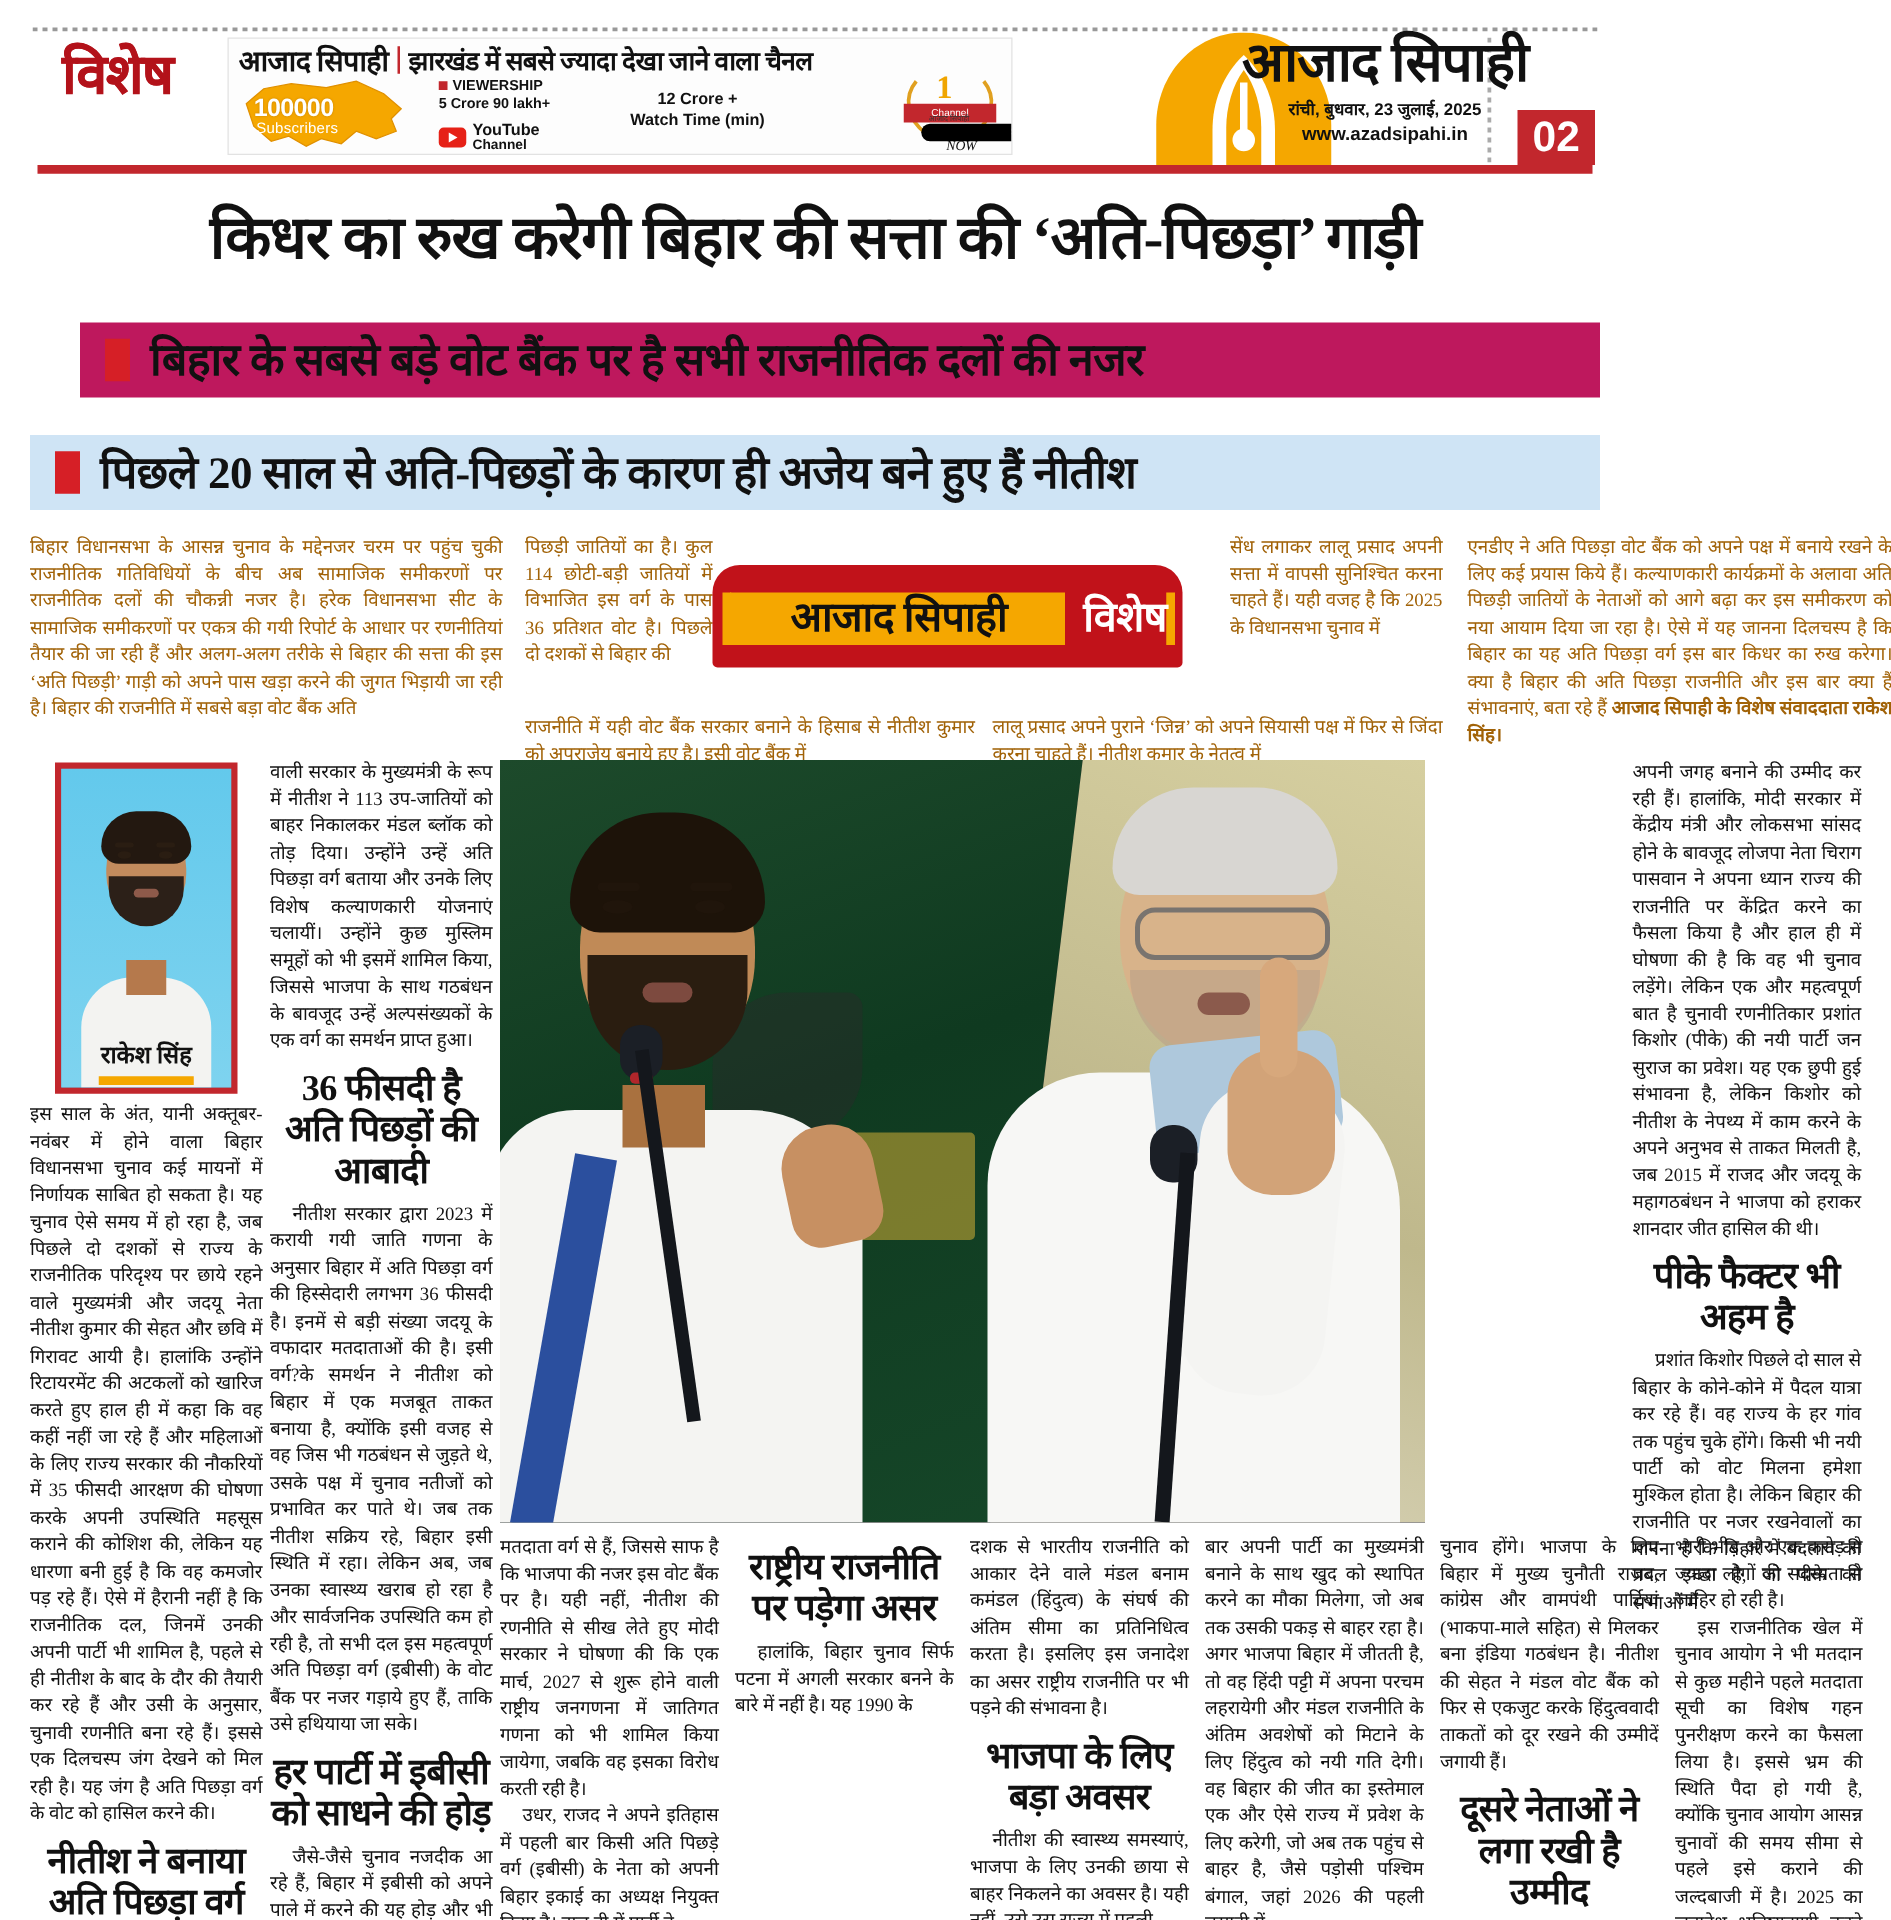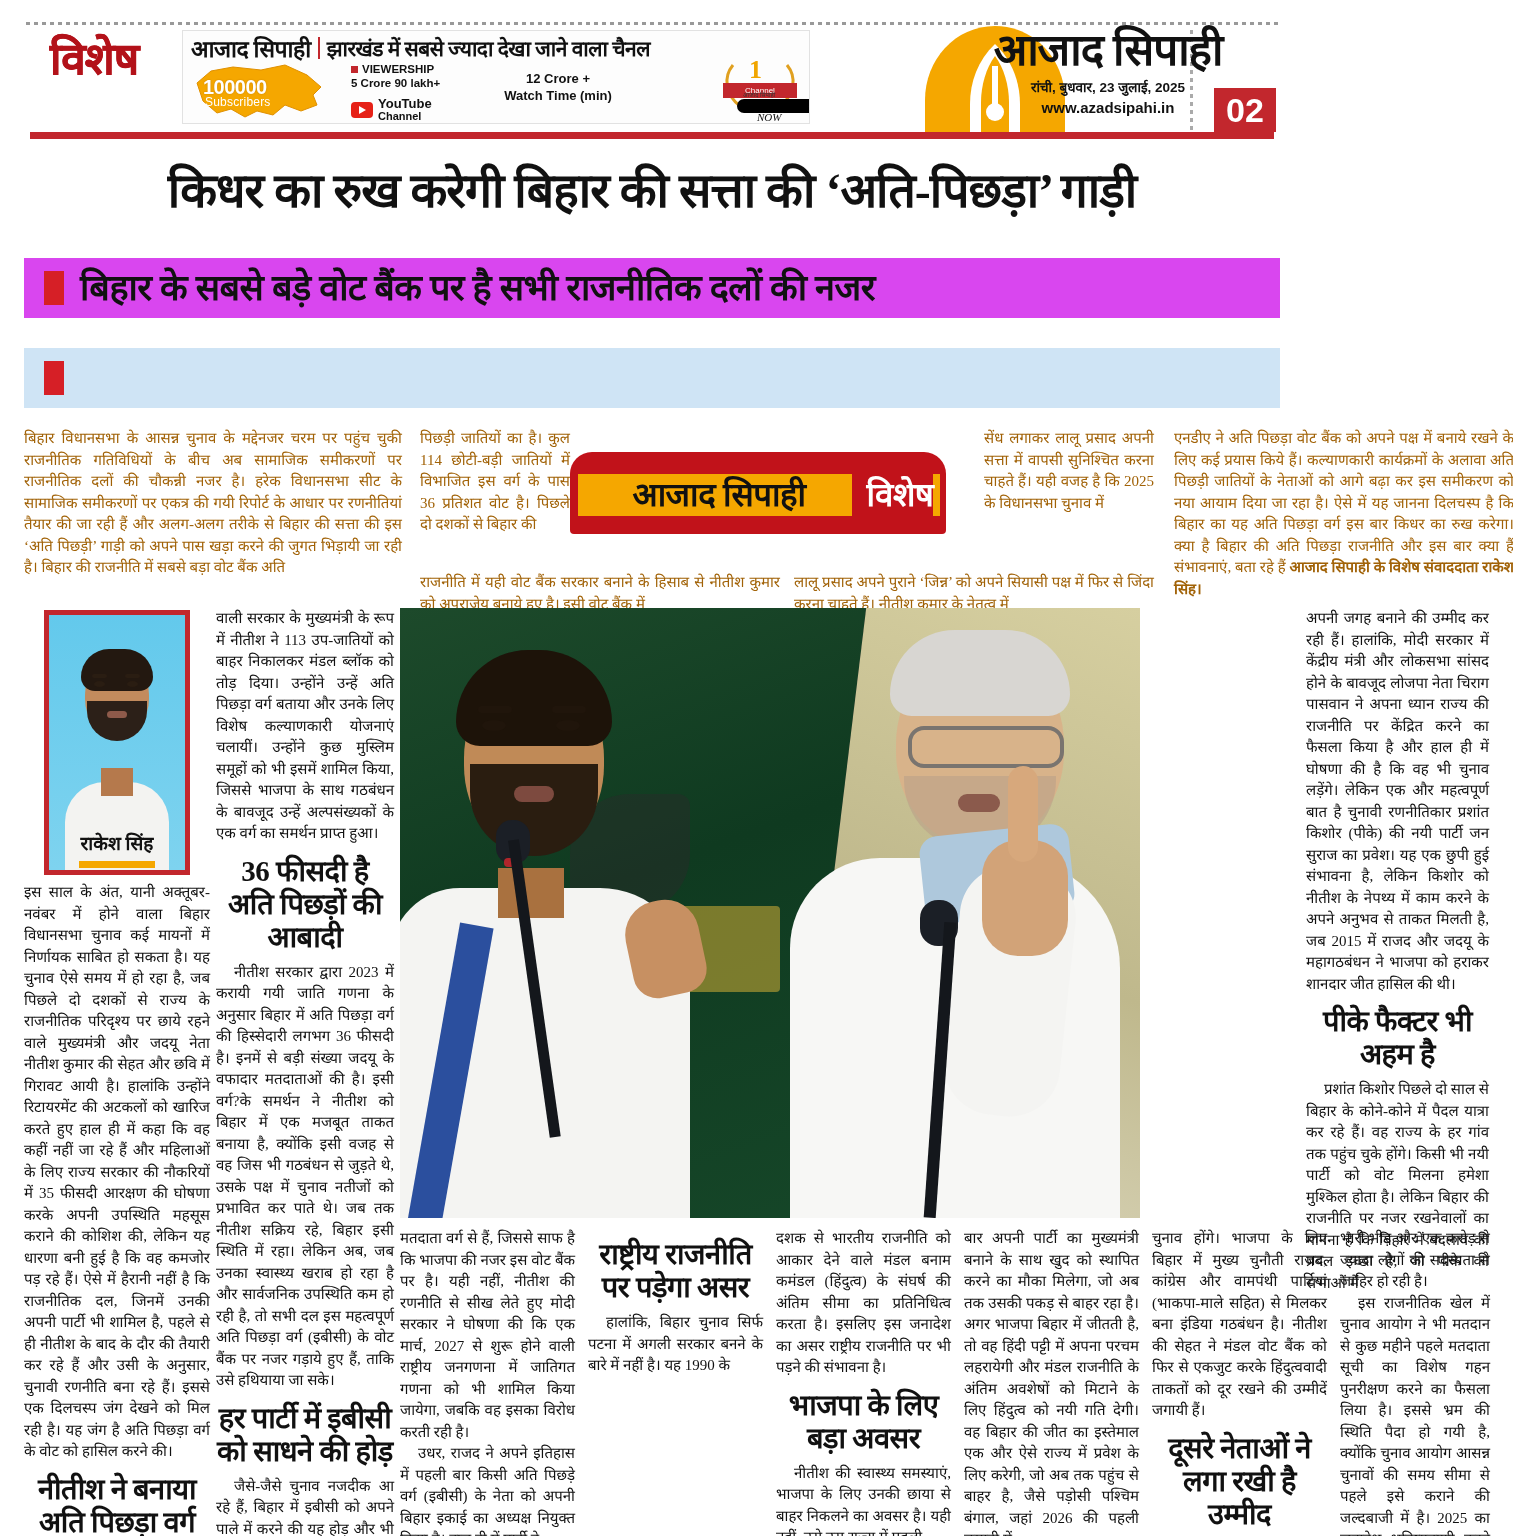--- a/index.html
+++ b/index.html
@@ -60,21 +60,21 @@
     font-family:"Liberation Sans",sans-serif;font-weight:bold;font-size:34px;text-align:center;line-height:44px;}
   .vdot{position:absolute;left:1190px;top:30px;width:3px;height:100px;
     background-image:linear-gradient(to bottom,#aaa 0 4px,transparent 4px 8px);background-size:3px 8px;}
   .red-rule{position:absolute;left:30px;right:30px;top:132px;height:7px;background:#c2272d;}
 
   
   .hl-main{position:absolute;left:24px;right:24px;top:150px;height:100px;
     font-family:"Liberation Serif",serif;font-weight:bold;font-size:48px;line-height:82px;
     text-align:center;letter-spacing:-1px;color:#111;white-space:nowrap;}
   .hl-band{position:absolute;left:24px;right:24px;height:60px;display:flex;align-items:center;}
-  .hl-band.cream{top:258px;background:#d946ef;}
+  .hl-band.cream{top:258px;background:#be185d;margin-left:40px;}
   .hl-band.blue{top:348px;background:#cfe4f5;}
   .hl-bullet{width:20px;height:34px;background:#d61f26;margin-left:20px;margin-right:16px;flex:0 0 auto;}
   .hl-band-txt{font-family:"Liberation Serif",serif;font-weight:bold;font-size:36px;line-height:40px;
     letter-spacing:-0.5px;white-space:nowrap;color:#111;}
 
   
   .intro{position:absolute;top:428px;left:24px;right:24px;height:168px;}
   .intro-col{position:absolute;top:0;font-size:15px;line-height:21.5px;text-align:justify;
     font-family:"Liberation Serif",serif;color:#a16207;}
   .ic1{left:0px;width:378px;}
@@ -234,20 +234,21 @@
   </div>
 
   <div class="hl-main">किधर का रुख करेगी बिहार की सत्ता की ‘अति-पिछड़ा’ गाड़ी</div>
 
   <div class="hl-band cream">
     <span class="hl-bullet"></span>
     <span class="hl-band-txt">बिहार के सबसे बड़े वोट बैंक पर है सभी राजनीतिक दलों की नजर</span>
   </div>
   <div class="hl-band blue">
     <span class="hl-bullet"></span>
+    <span class="hl-band-txt">पिछले 20 साल से अति-पिछड़ों के कारण ही अजेय बने हुए हैं नीतीश</span>
   </div>
 
   <div class="intro">
     <div class="intro-col ic1">बिहार विधानसभा के आसन्न चुनाव के मद्देनजर चरम पर पहुंच चुकी राजनीतिक गतिविधियों के बीच अब सामाजिक समीकरणों पर राजनीतिक दलों की चौकन्नी नजर है। हरेक विधानसभा सीट के सामाजिक समीकरणों पर एकत्र की गयी रिपोर्ट के आधार पर रणनीतियां तैयार की जा रही हैं और अलग-अलग तरीके से बिहार की सत्ता की इस ‘अति पिछड़ी’ गाड़ी को अपने पास खड़ा करने की जुगत भिड़ायी जा रही है। बिहार की राजनीति में सबसे बड़ा वोट बैंक अति</div>
     <div class="intro-col ic2">पिछड़ी जातियों का है। कुल 114 छोटी-बड़ी जातियों में विभाजित इस वर्ग के पास 36 प्रतिशत वोट है। पिछले दो दशकों से बिहार की</div>
     <div class="intro-col ic2b">राजनीति में यही वोट बैंक सरकार बनाने के हिसाब से नीतीश कुमार को अपराजेय बनाये हुए है। इसी वोट बैंक में</div>
     <div class="intro-col ic3">सेंध लगाकर लालू प्रसाद अपनी सत्ता में वापसी सुनिश्चित करना चाहते हैं। यही वजह है कि 2025 के विधानसभा चुनाव में</div>
     <div class="intro-col ic3b">लालू प्रसाद अपने पुराने ‘जिन्न’ को अपने सियासी पक्ष में फिर से जिंदा करना चाहते हैं। नीतीश कुमार के नेतृत्व में</div>
     <div class="intro-col ic4"><span>एनडीए ने अति पिछड़ा वोट बैंक को अपने पक्ष में बनाये रखने के लिए कई प्रयास किये हैं। कल्याणकारी कार्यक्रमों के अलावा अति पिछड़ी जातियों के नेताओं को आगे बढ़ा कर इस समीकरण को नया आयाम दिया जा रहा है। ऐसे में यह जानना दिलचस्प है कि बिहार का यह अति पिछड़ा वर्ग इस बार किधर का रुख करेगा। क्या है बिहार की अति पिछड़ा राजनीति और इस बार क्या हैं संभावनाएं, बता रहे हैं </span><span class="byline">आजाद सिपाही के विशेष संवाददाता राकेश सिंह।</span></div>
   </div>

